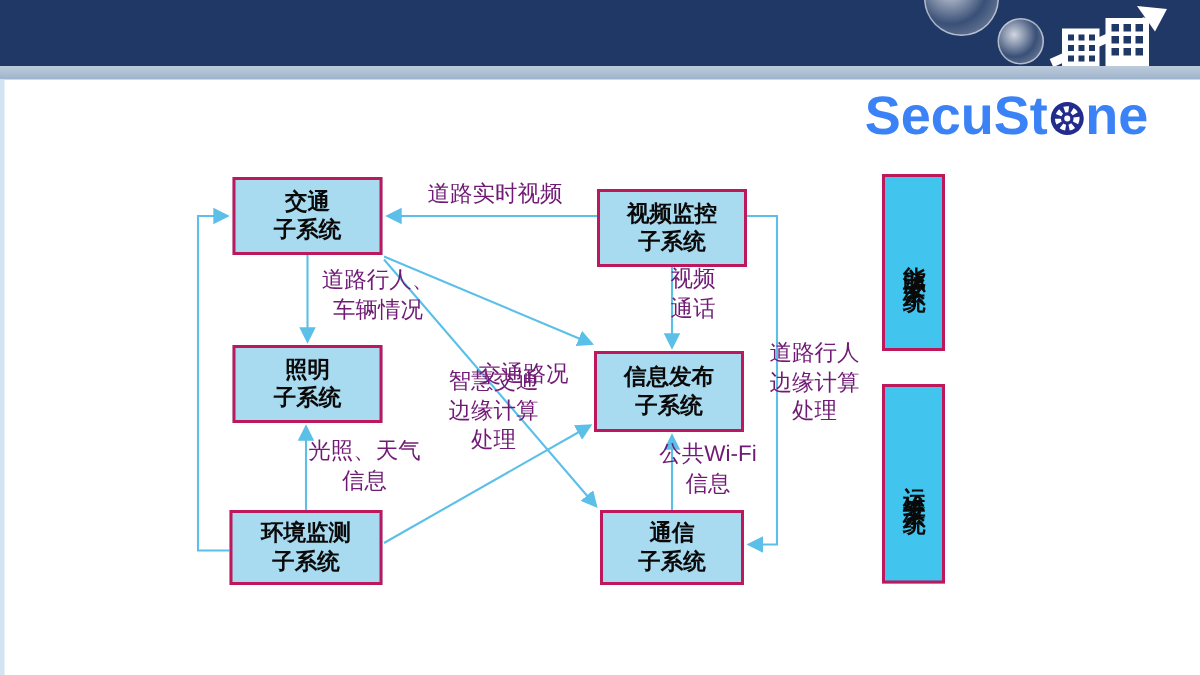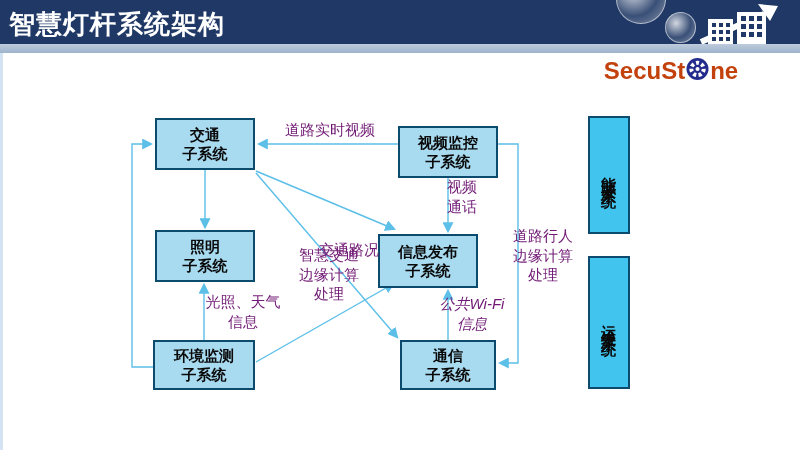--- a/index.html
+++ b/index.html
@@ -19,63 +19,62 @@
   .left-strip{position:absolute;left:0;top:53px;width:3px;height:397px;background:#D3E3F2;}
   .bubble{position:absolute;border-radius:50%;
     background:radial-gradient(circle at 35% 35%, rgba(255,255,255,.8), rgba(255,255,255,.12) 55%, rgba(255,255,255,.45));
     border:1px solid rgba(255,255,255,.55);}
   .bubble1{left:616px;top:-26px;width:48px;height:48px;}
   .bubble2{left:665px;top:12px;width:29px;height:29px;}
   .bldg{position:absolute;left:698px;top:4px;}
   
   .logo{
     position:absolute;left:566px;top:56px;width:210px;height:38px;
-    color:#c2410c;font-size:24px;font-weight:bold;text-align:center;white-space:nowrap;
+    color:#3b82f6;font-size:36px;font-weight:bold;text-align:center;white-space:nowrap;
   }
   .logo .gear{display:inline-block;vertical-align:-2px;}
   
   .edges{position:absolute;left:0;top:0;width:800px;height:450px;}
   .node{
-    position:absolute;background:#A8DAF0;border:2px solid #0c4a6e;
+    position:absolute;background:#A8DAF0;border:2px solid #be185d;
     display:flex;align-items:center;justify-content:center;
     font-size:15px;font-weight:bold;color:#0a0a0a;text-align:center;
     line-height:1.3;white-space:pre-line;box-sizing:border-box;
   }
   .side{background:#41C4EE;writing-mode:vertical-rl;letter-spacing:4px;line-height:1;}
   .n-traffic{left:155px;top:118px;width:100px;height:52px;}
   .n-video{left:398px;top:126px;width:100px;height:52px;}
   .n-lighting{left:155px;top:230px;width:100px;height:52px;}
-  .n-info{left:378px;top:234px;width:100px;height:54px;}
+  .n-info{left:396px;top:234px;width:100px;height:54px;}
   .n-env{left:153px;top:340px;width:102px;height:50px;}
   .n-comm{left:400px;top:340px;width:96px;height:50px;}
   .n-energy{left:588px;top:116px;width:42px;height:118px;}
   .n-ops{left:588px;top:256px;width:42px;height:133px;}
   .elab{
     position:absolute;transform:translate(-50%,-50%);
     font-size:15px;color:#701a75;text-align:center;line-height:1.3;
     white-space:pre-line;
   }
   .l-road-video{left:330px;top:130px;}
   .l-pedestrian{left:252px;top:197px;}
   .l-traffic-cond{left:349px;top:212px;margin-top:38px;}
   .l-video-call{left:462px;top:196px;}
   .l-rt-video{left:543px;top:255px;}
   .l-water{left:117px;top:248px;}
   .l-smart-traffic{left:329px;top:258px;margin-top:16px;}
   .l-light-weather{left:243px;top:311px;}
   .l-pollution{left:323px;top:341px;}
-  .l-wifi{left:472px;top:313px;font-style:italic;}
+  .l-wifi{left:472px;top:313px;}
 </style>
 </head>
 <body>
 
 <div class="slide">
 
   <div class="hdr">
-    <div class="hdr-title">智慧灯杆系统架构</div>
     <div class="bubble bubble1"></div>
     <div class="bubble bubble2"></div>
     <svg class="bldg" width="82" height="40" viewBox="0 0 82 40">
       <path d="M3 38 L66 10" stroke="#ffffff" stroke-width="6" fill="none"></path>
       <polygon points="60,0 80,2 72,17" fill="#ffffff"></polygon>
       <rect x="10" y="15" width="25" height="25" fill="#ffffff"></rect>
       <rect x="14" y="19" width="4" height="4" fill="#1F3865"></rect>
         <rect x="21" y="19" width="4" height="4" fill="#1F3865"></rect>
         <rect x="28" y="19" width="4" height="4" fill="#1F3865"></rect>
       <rect x="14" y="26" width="4" height="4" fill="#1F3865"></rect>
@@ -134,20 +133,22 @@
   <div class="node n-info">信息发布
 子系统</div>
   <div class="node n-env">环境监测
 子系统</div>
   <div class="node n-comm">通信
 子系统</div>
   <div class="node side n-energy">能源子系统</div>
   <div class="node side n-ops">运维子系统</div>
 
   <div class="elab l-road-video">道路实时视频</div>
+  <div class="elab l-pedestrian">道路行人、
+车辆情况</div>
   <div class="elab l-traffic-cond">交通路况</div>
   <div class="elab l-video-call">视频
 通话</div>
   <div class="elab l-rt-video">道路行人
 边缘计算
 处理</div>
   <div class="elab l-smart-traffic">智慧交通
 边缘计算
 处理</div>
   <div class="elab l-light-weather">光照、天气

